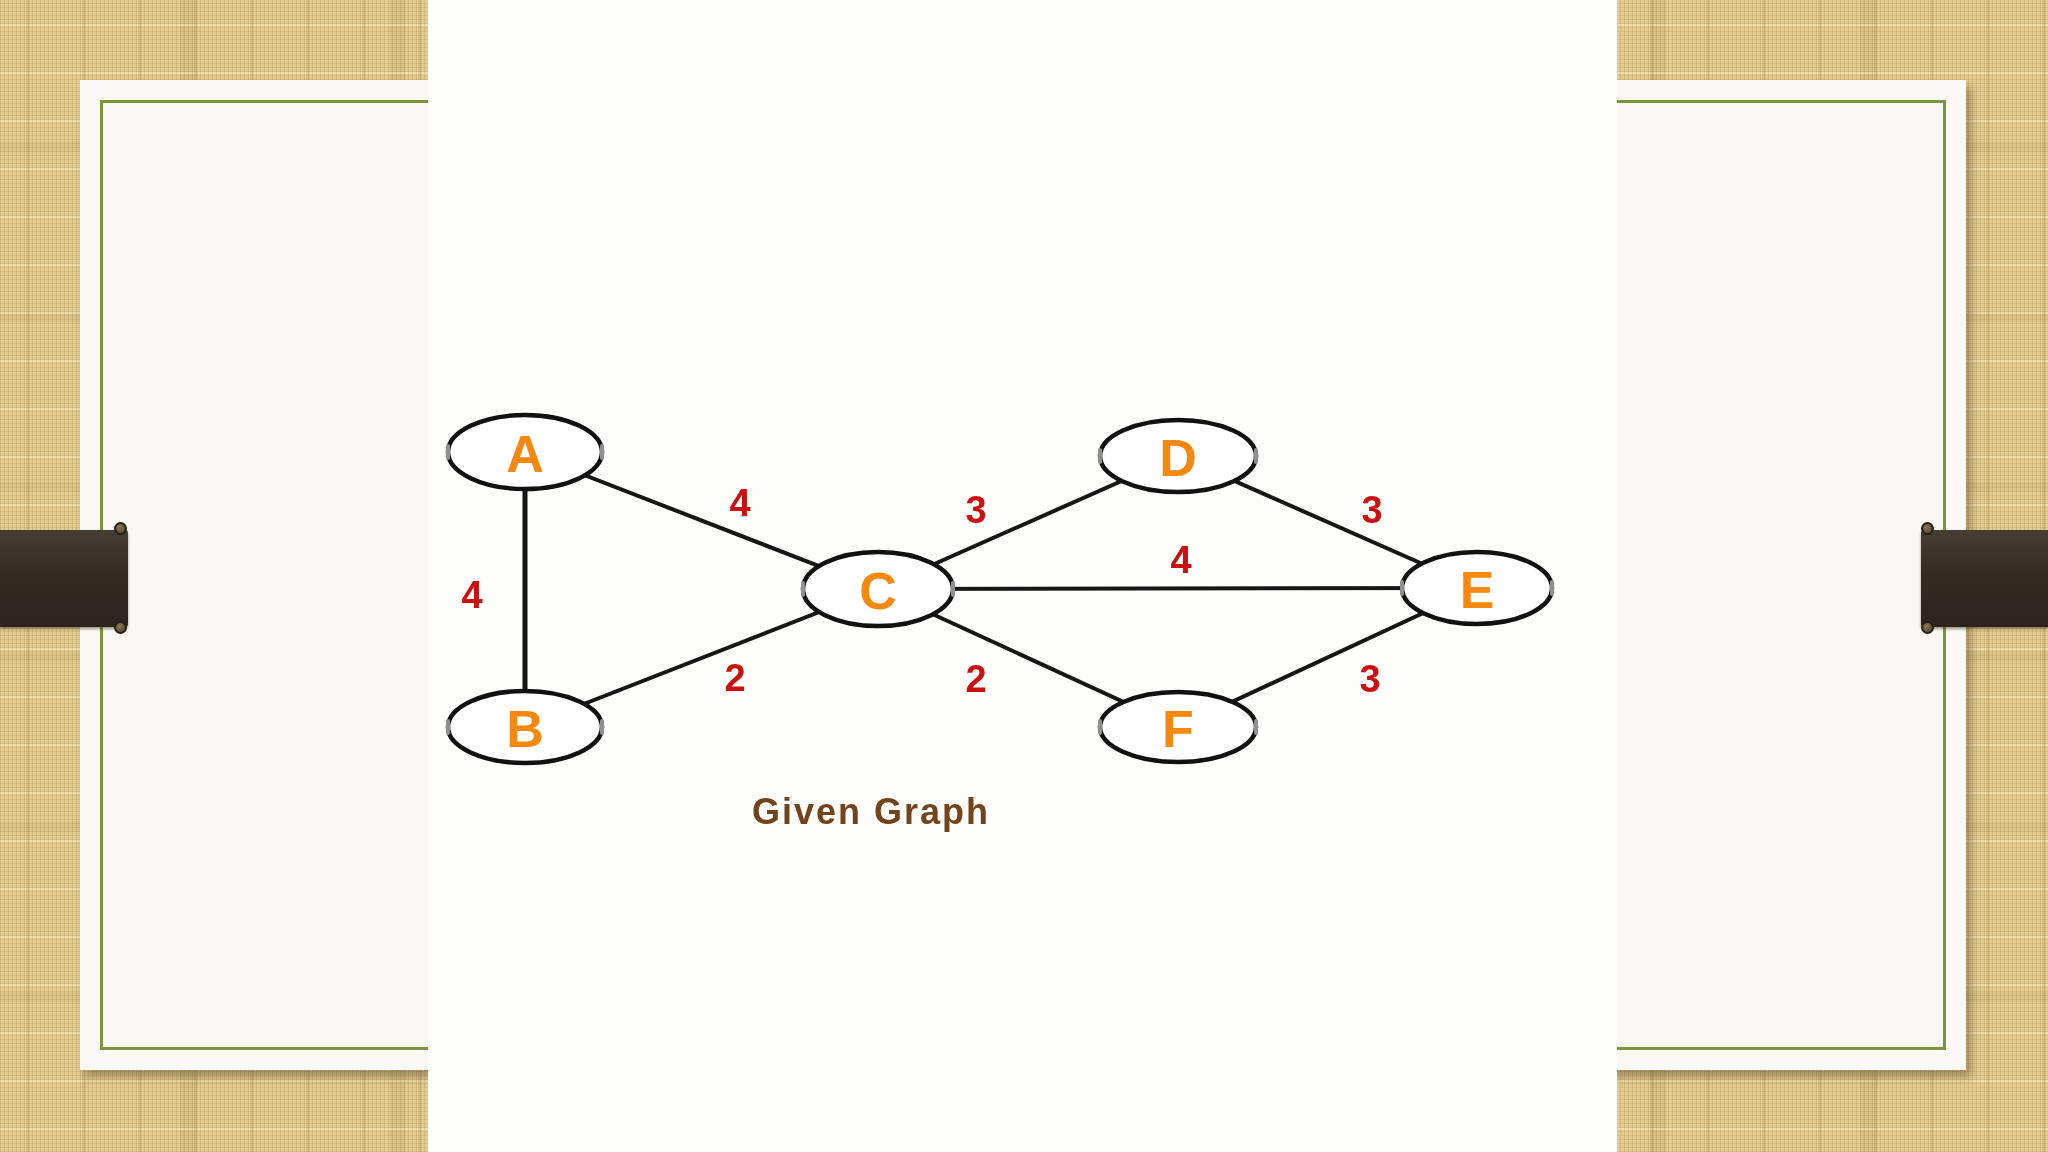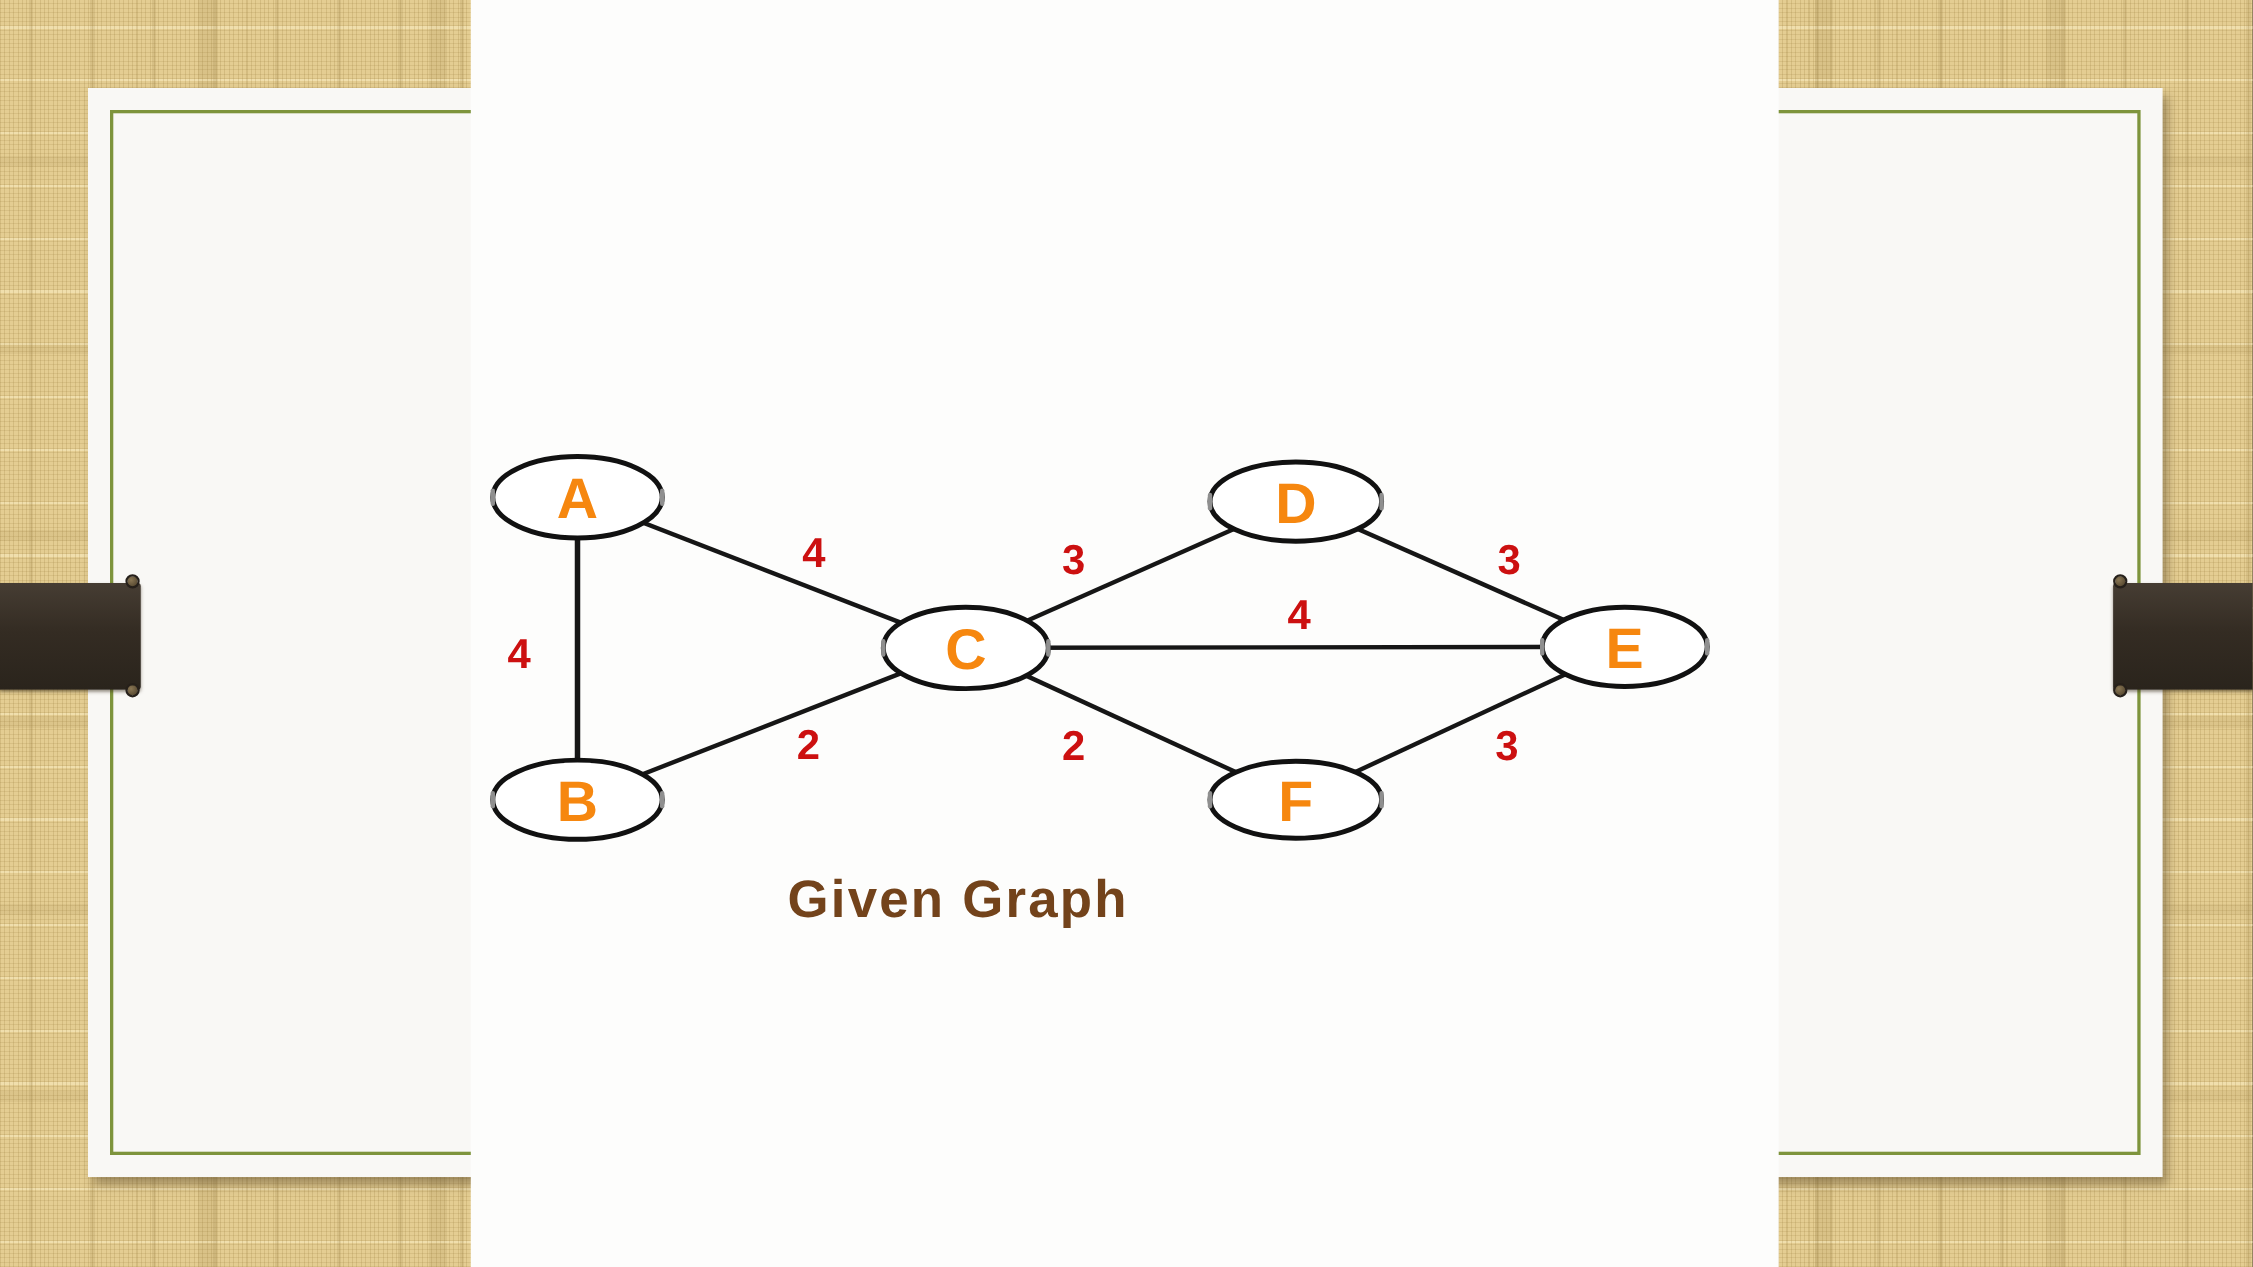--- a/index.html
+++ b/index.html
@@ -33,21 +33,21 @@
   }
   svg.graph{position:absolute;inset:0;z-index:3;}
   .edge{stroke:#161616;stroke-width:4;fill:none;}
   .edge.thick{stroke-width:5;}
   .node-ellipse{fill:#ffffff;stroke:#111111;stroke-width:4.5;}
   .anchor{stroke:#8f8f8f;stroke-width:4;stroke-linecap:round;}
   .node-label{font:700 52px "Liberation Sans",sans-serif;fill:#f6870f;text-anchor:middle;}
   .weight{font:700 38px "Liberation Sans",sans-serif;fill:#cc1010;text-anchor:middle;}
   .caption{
     position:absolute;left:671px;top:791px;width:400px;z-index:3;
-    text-align:center;font-size:48px;font-weight:700;letter-spacing:2px;
+    text-align:center;font-size:36px;font-weight:700;letter-spacing:2px;
     color:#73431b;
   }
   
   .ribbon{
     position:absolute;top:530px;height:97px;z-index:4;
     background:linear-gradient(180deg,#463d33 0%,#342c23 45%,#2a241c 100%);
     box-shadow:0 2px 3px rgba(60,48,30,.5);
   }
   .ribbon.left{left:0;width:128px;border-radius:0 3px 3px 0;}
   .ribbon.right{left:1921px;width:127px;border-radius:3px 0 0 3px;}

